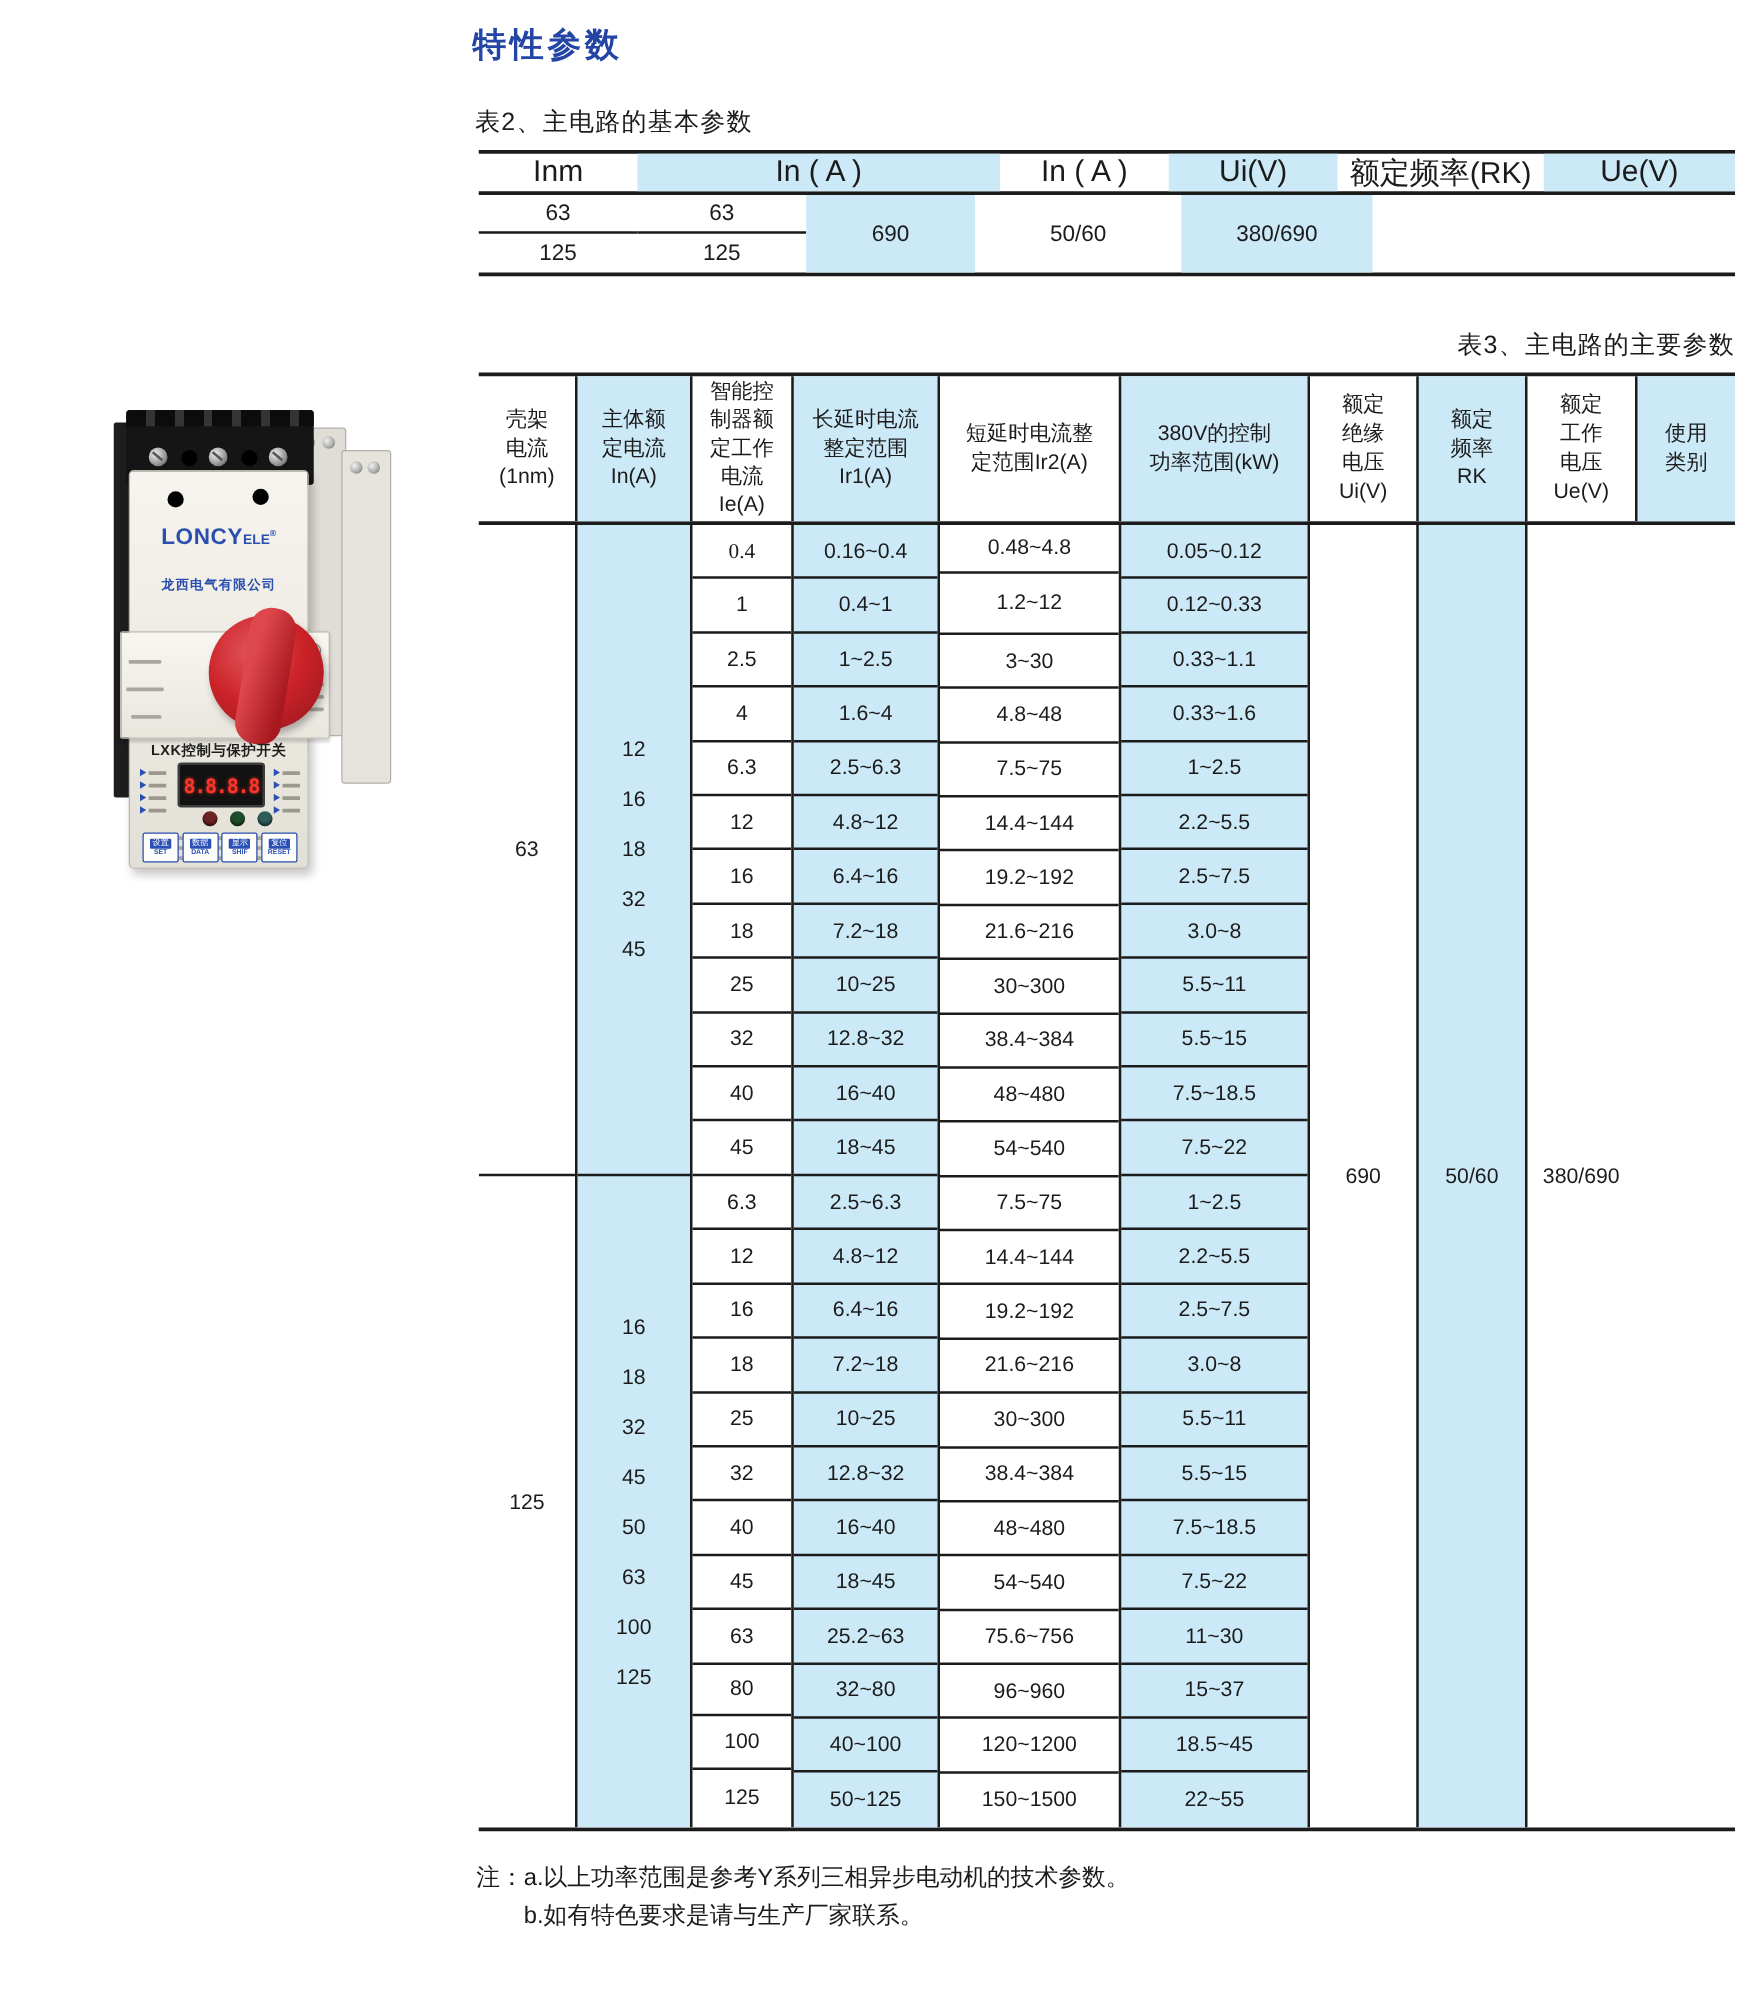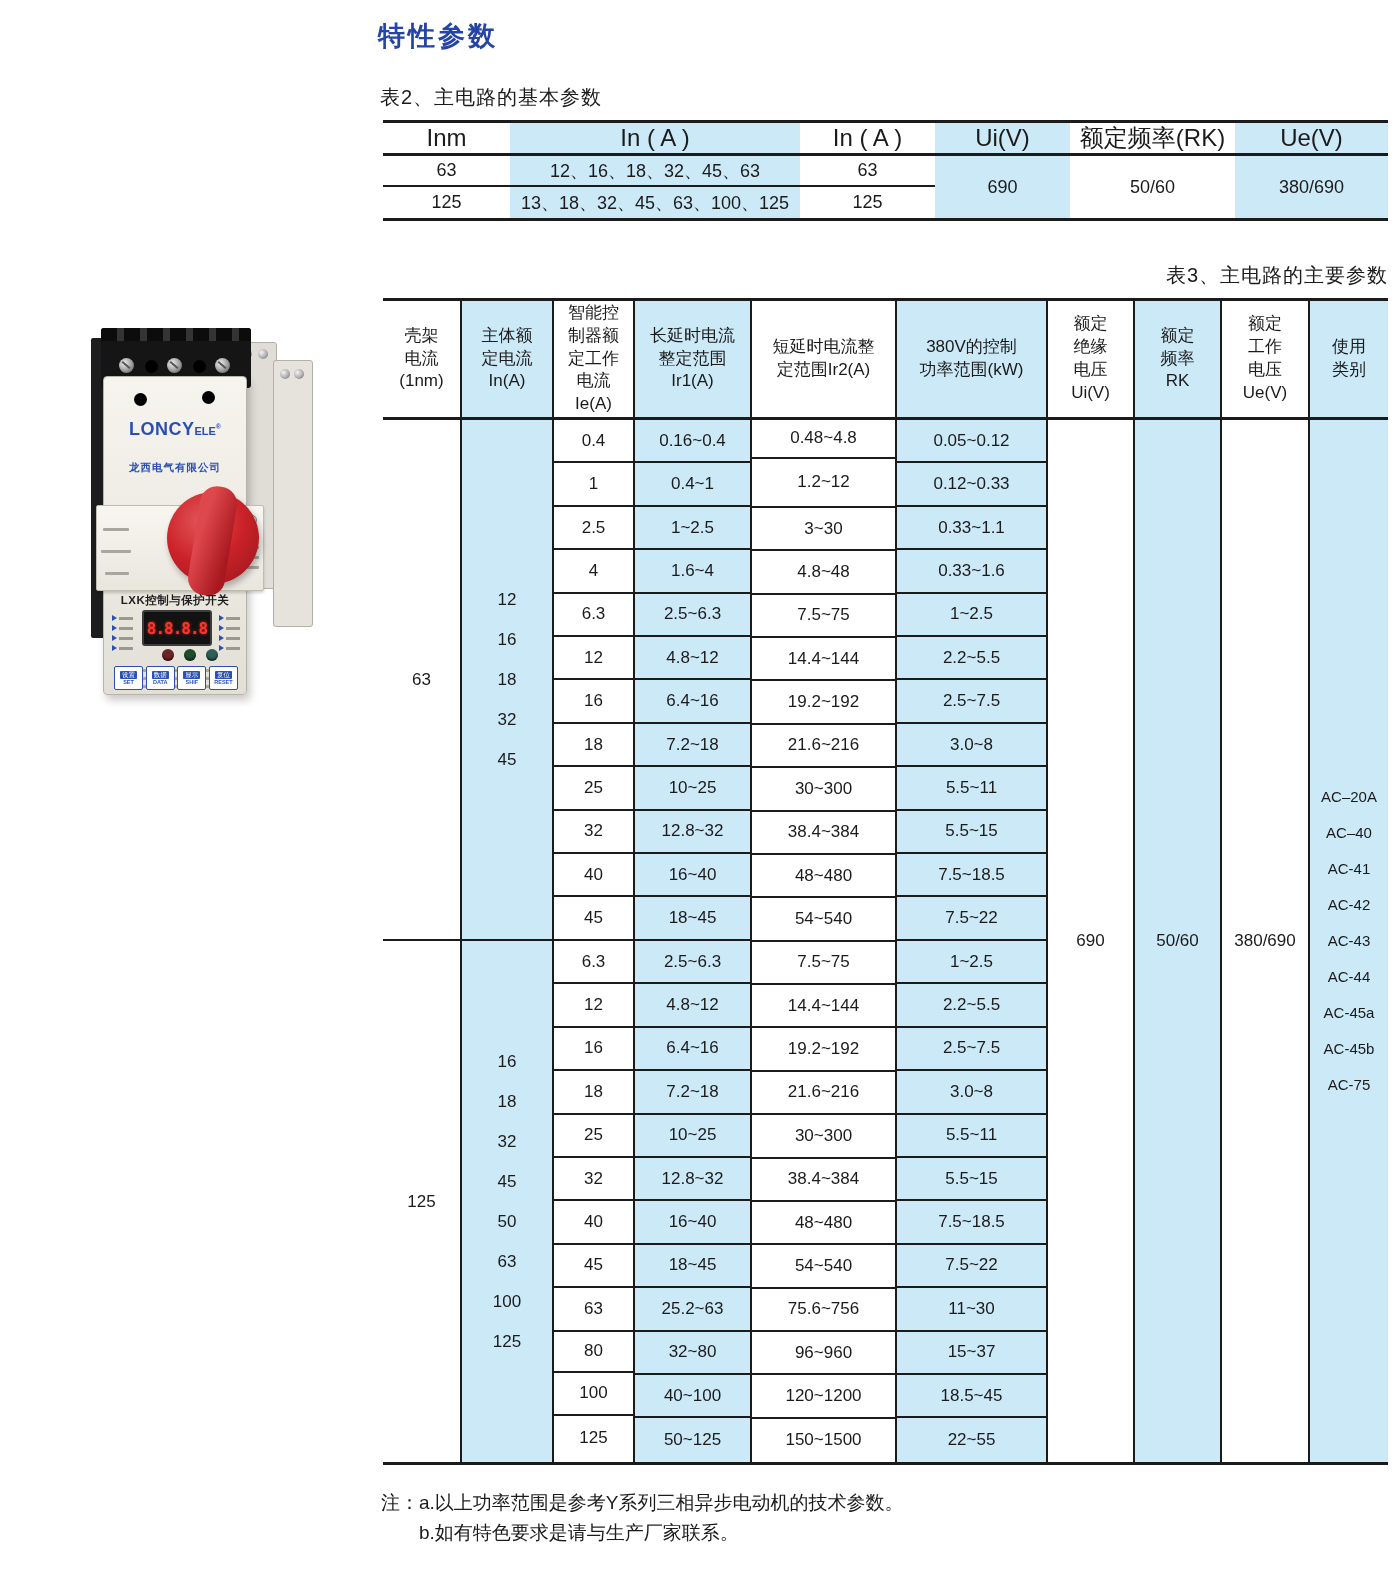--- a/index.html
+++ b/index.html
@@ -220,24 +220,20 @@
       <div class="t2hcell tw2">In ( A )</div>
       <div class="t2hcell tw3 blue">Ui(V)</div>
       <div class="t2hcell tw4">额定频率(RK)</div>
       <div class="t2hcell tw5 blue">Ue(V)</div>
     </div>
     <div class="t2body">
       <div class="t2col tw0">
         <div class="t2cell sep">63</div>
         <div class="t2cell">125</div>
       </div>
-      <div class="t2col tw1 blue">
-        <div class="t2cell sep">12、16、18、32、45、63</div>
-        <div class="t2cell">13、18、32、45、63、100、125</div>
-      </div>
       <div class="t2col tw2">
         <div class="t2cell sep">63</div>
         <div class="t2cell">125</div>
       </div>
       <div class="t2col tw3 blue">
         <div class="t2cell full">690</div>
       </div>
       <div class="t2col tw4">
         <div class="t2cell full">50/60</div>
       </div>
@@ -300,21 +296,21 @@
             <div class="inval">18</div>
             <div class="inval">32</div>
             <div class="inval">45</div>
             <div class="inval">50</div>
             <div class="inval">63</div>
             <div class="inval">100</div>
             <div class="inval">125</div>
           </div>
         </div>
         <div class="t3col cw2">
-          <div class="t3cell rsep" style="height: 43.4167px;">0.4</div>
+          <div class="t3cell rsep" style="height: 43.4167px; font-family: Liberation Serif, serif;">0.4</div>
           <div class="t3cell rsep" style="height: 43.4167px;">1</div>
           <div class="t3cell rsep" style="height: 43.4167px;">2.5</div>
           <div class="t3cell rsep" style="height: 43.4167px;">4</div>
           <div class="t3cell rsep" style="height: 43.4167px;">6.3</div>
           <div class="t3cell rsep" style="height: 43.4167px;">12</div>
           <div class="t3cell rsep" style="height: 43.4167px;">16</div>
           <div class="t3cell rsep" style="height: 43.4167px;">18</div>
           <div class="t3cell rsep" style="height: 43.4167px;">25</div>
           <div class="t3cell rsep" style="height: 43.4167px;">32</div>
           <div class="t3cell rsep" style="height: 43.4167px;">40</div>
@@ -412,33 +408,20 @@
         </div>
         <div class="t3col cw6">
           <div class="t3cell full">690</div>
         </div>
         <div class="t3col cw7 blue">
           <div class="t3cell full">50/60</div>
         </div>
         <div class="t3col cw8">
           <div class="t3cell full">380/690</div>
         </div>
-        <div class="t3col cw9 blue">
-          <div class="t3cell full cats">
-            <div class="catline">AC–20A</div>
-            <div class="catline">AC–40</div>
-            <div class="catline">AC-41</div>
-            <div class="catline">AC-42</div>
-            <div class="catline">AC-43</div>
-            <div class="catline">AC-44</div>
-            <div class="catline">AC-45a</div>
-            <div class="catline">AC-45b</div>
-            <div class="catline">AC-75</div>
-          </div>
-        </div>
       </div>
   </div>
 
   <div class="notes">
     <div><span>注：</span><span>a.以上功率范围是参考Y系列三相异步电动机的技术参数。</span></div>
     <div class="indent">b.如有特色要求是请与生产厂家联系。</div>
   </div>
 
 </div>
 

